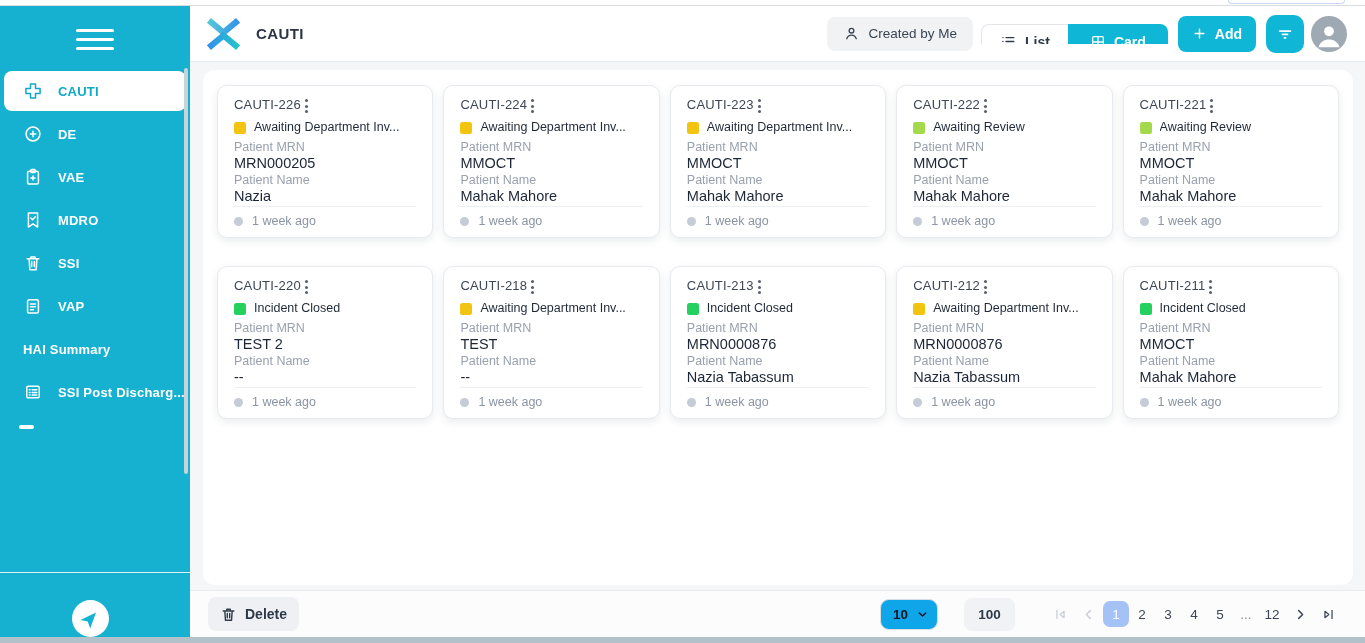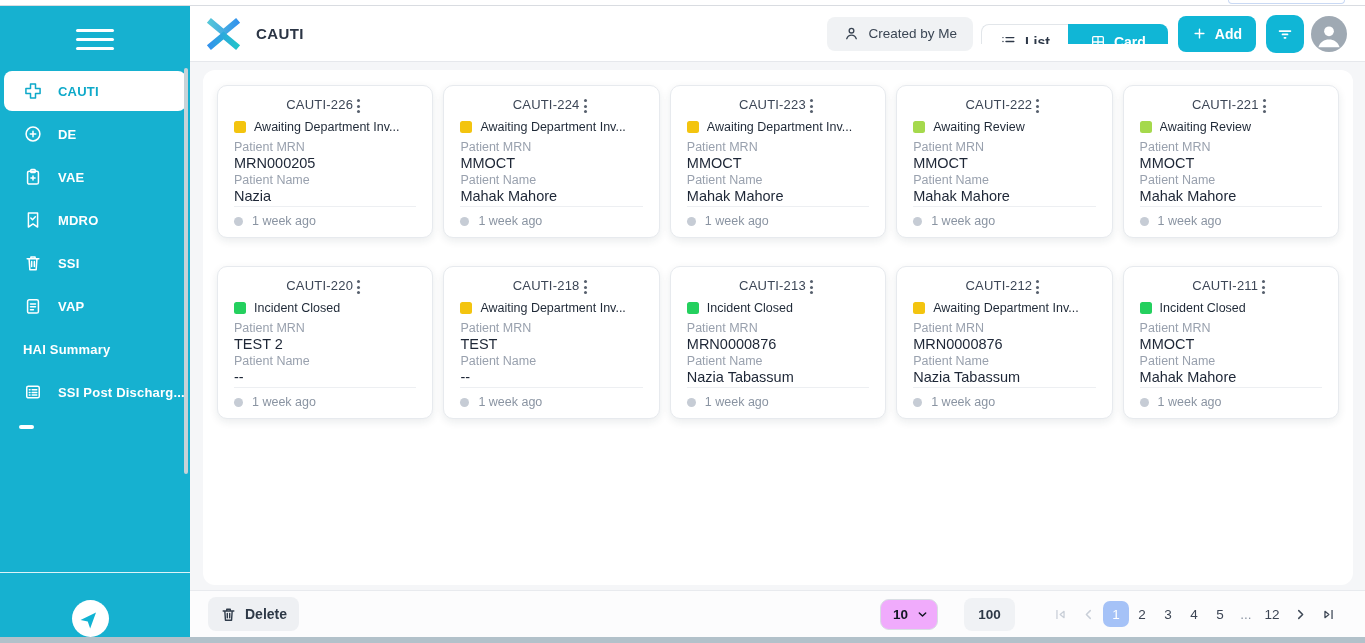--- a/index.html
+++ b/index.html
@@ -45,39 +45,39 @@
   .filter-btn{width:38px;height:38px;border-radius:10px;background:#10b6d6;border:none;cursor:pointer;display:flex;align-items:center;justify-content:center;margin-right:7px;}
   .filter-btn svg{width:20px;height:20px;}
   .avatar{width:36px;height:36px;border-radius:50%;background:#9fa9b3;border:none;cursor:pointer;display:flex;align-items:center;justify-content:center;overflow:hidden;}
   .avatar svg{width:30px;height:30px;margin-top:4px;}
 
   
   .content{position:absolute;top:56px;left:0;right:0;bottom:47px;background:#f5f6f8;}
   .panel{position:absolute;top:8px;left:13px;right:12px;bottom:5px;background:#fff;border-radius:12px;}
   .cards-grid{display:grid;grid-template-columns:repeat(5,1fr);grid-auto-rows:153px;gap:28px 10px;padding:15px 14px;}
   .card{background:#fff;border:1px solid #e7eaee;border-radius:10px;box-shadow:0 3px 8px rgba(25,39,60,.09);padding:11px 16px 9px;display:flex;flex-direction:column;cursor:pointer;overflow:hidden;}
-  .card-head{display:flex;align-items:flex-start;justify-content:center;margin-bottom:5px;}
+  .card-head{display:flex;align-items:flex-start;justify-content:flex-start;margin-bottom:5px;}
   .card-id{font-size:13px;font-weight:500;color:#3c4656;letter-spacing:.2px;}
   .kebab{display:flex;flex-direction:column;gap:2.5px;padding:2px 4px;cursor:pointer;}
   .kebab i{width:3px;height:3px;border-radius:50%;background:#57606d;}
-  .status-row{display:flex;align-items:center;gap:8px;margin-bottom:6px;min-width:0;}
+  .status-row{display:flex;align-items:flex-end;gap:8px;margin-bottom:6px;min-width:0;}
   .status-square{width:12px;height:12px;border-radius:2.5px;flex:0 0 12px;}
   .status-label{font-size:12.5px;color:#1f2937;font-weight:500;white-space:nowrap;overflow:hidden;}
   .field-label{font-size:12.5px;color:#99a1ae;margin-bottom:1px;}
   .field-value{font-size:14.5px;color:#1d2636;font-weight:500;margin-bottom:5px;white-space:nowrap;overflow:hidden;}
   .card-divider{margin-top:auto;border-top:1px solid #edeff2;}
   .time-row{display:flex;align-items:center;gap:9px;padding-top:7px;font-size:12.5px;color:#8a94a2;font-weight:500;}
   .time-dot{width:9px;height:9px;border-radius:50%;background:#c6ccd5;flex:0 0 9px;}
 
   
   .footerbar{position:absolute;left:0;right:0;bottom:0;height:47px;background:#fcfcfd;border-top:1px solid #e8eaee;display:flex;align-items:center;padding:0 24px 0 18px;}
   .delete-btn{height:34px;padding:0 12px;border-radius:8px;background:#eef0f3;color:#2e3947;font-size:14px;font-weight:600;}
   .delete-btn svg{width:17px;height:17px;}
   .footer-spacer{flex:1;}
-  .page-size{height:31px;width:58px;border:1px solid #d9dee4;border-radius:9px;background:#f0abfc;display:flex;align-items:center;justify-content:space-between;padding:0 9px 0 12px;font-size:13.5px;font-weight:600;color:#111722;cursor:pointer;margin-right:26px;}
+  .page-size{height:31px;width:58px;border:1px solid #d9dee4;border-radius:9px;background:#0ea5e9;display:flex;align-items:center;justify-content:space-between;padding:0 9px 0 12px;font-size:13.5px;font-weight:600;color:#111722;cursor:pointer;margin-right:26px;}
   .page-size svg{width:11px;height:11px;}
   .total-count{height:33px;min-width:51px;border-radius:8px;background:#f0f2f5;display:flex;align-items:center;justify-content:center;font-size:13.5px;font-weight:700;color:#2e3947;margin-right:32px;}
   .pager{display:flex;align-items:center;gap:2px;}
   .pager-icon{width:26px;height:26px;background:none;border:none;display:flex;align-items:center;justify-content:center;cursor:pointer;}
   .pager-icon svg{width:17px;height:17px;}
   .pager-icon.disabled{cursor:default;}
   .page-btn{min-width:26px;height:26px;background:none;border:none;border-radius:7px;font-family:inherit;font-size:13.5px;color:#3c4554;font-weight:500;cursor:pointer;}
   .page-btn.active{background:#a5c2f7;color:#fff;}
   .page-btn.ellipsis{color:#8a93a2;cursor:default;}
 

